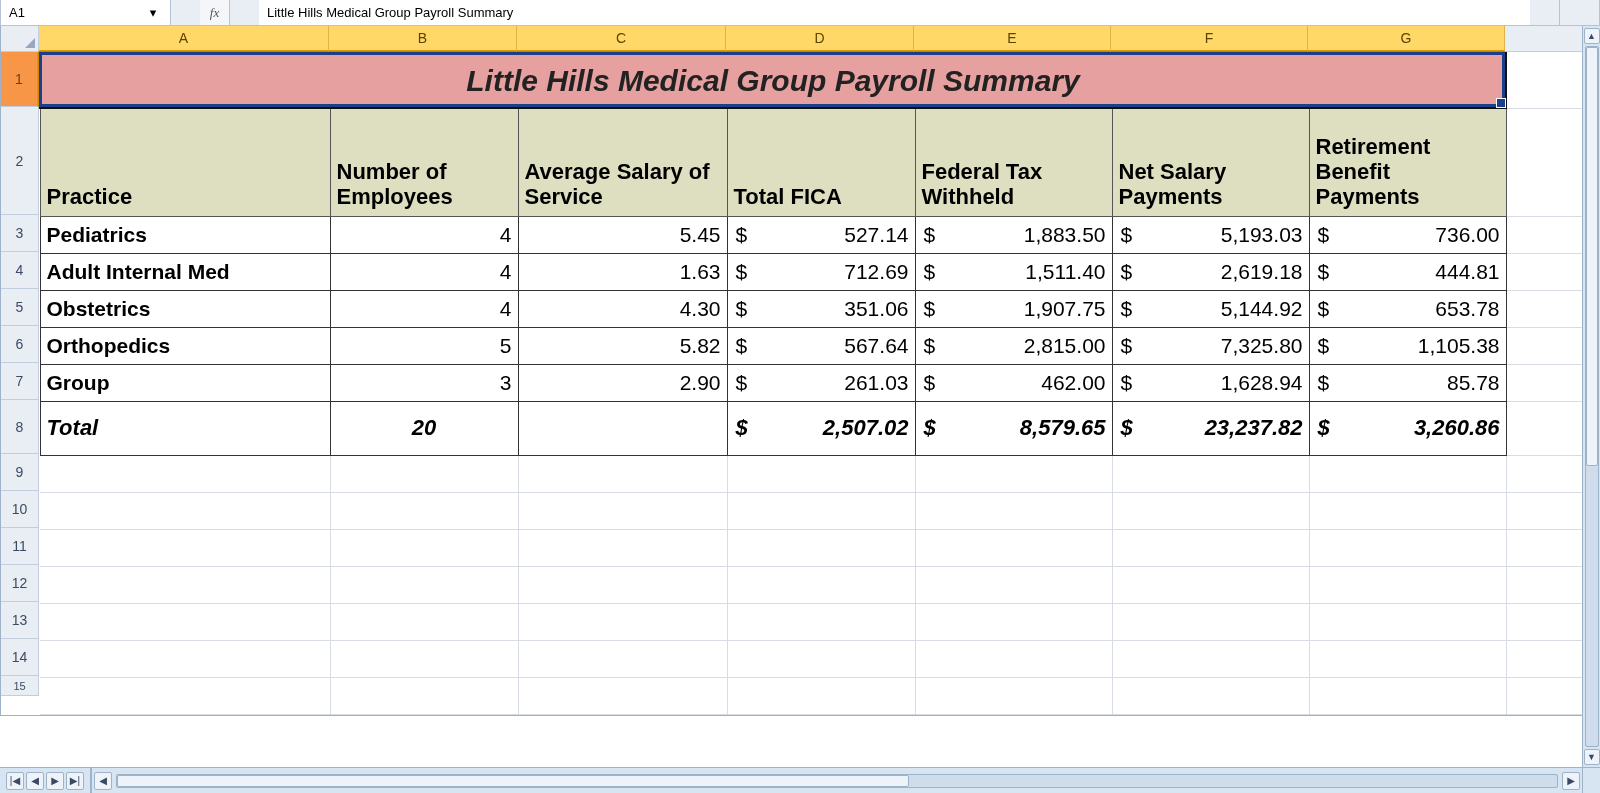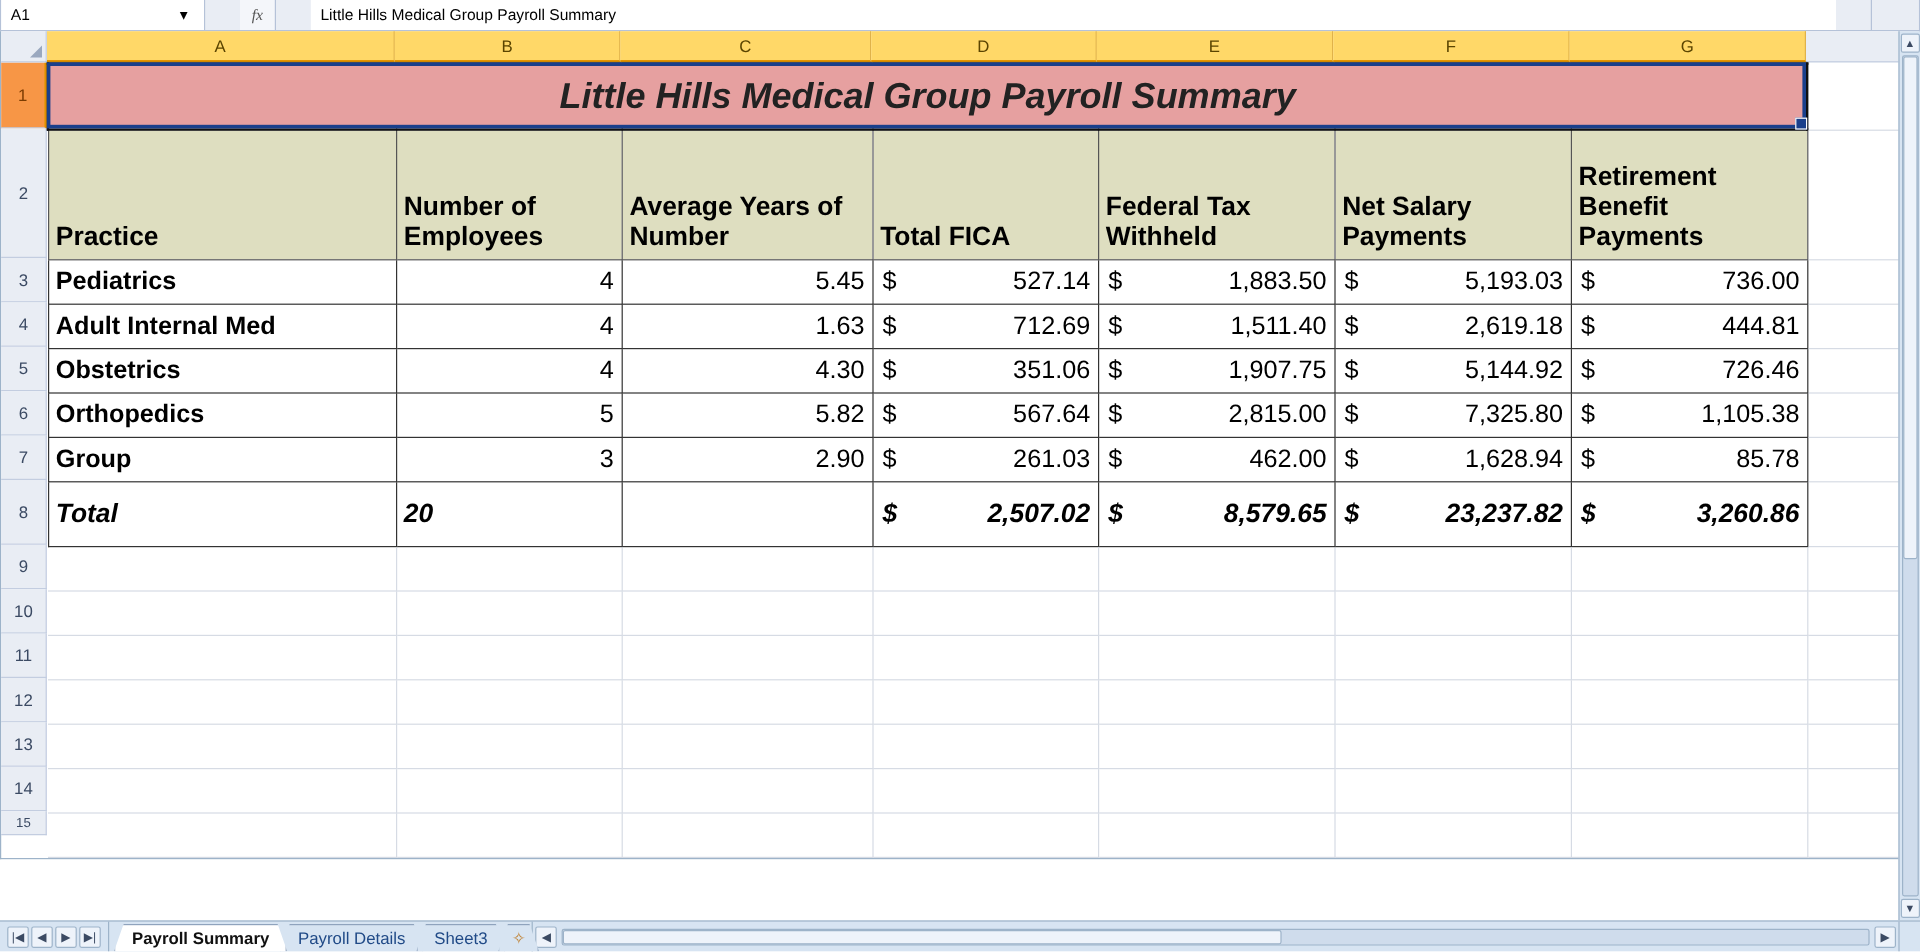--- a/index.html
+++ b/index.html
@@ -30,21 +30,21 @@
   .cells table{ border-collapse:collapse; width:100%; table-layout:fixed; }
   .cells col.cA{width:290px;} .cells col.cB{width:188px;} .cells col.cC{width:209px;} .cells col.cD{width:188px;} .cells col.cE{width:197px;} .cells col.cF{width:197px;} .cells col.cG{width:197px;} .cells col.cX{width:auto;}
   td{ border-right:1px solid #d6dbe4; border-bottom:1px solid #d6dbe4; height:37px; padding:0 6px; font-size:20px; vertical-align:middle; overflow:hidden; white-space:nowrap; }
   tr.r1 td.title{ height:55px; background:#e6a0a0; border:2px solid #111; text-align:center; font-family:Arial,sans-serif; font-size:30px; font-weight:bold; font-style:italic; color:#222; }
   tr.r2 td{ height:108px; background:#dedec0; border:1px solid #555; font-size:22px; font-weight:bold; vertical-align:bottom; padding:4px 6px 6px 6px; white-space:normal; line-height:1.15;}
   tr.data td{ border:1px solid #333; font-size:21px;}
   tr.data td.lbl{ font-weight:bold; text-align:left;}
   tr.data td.num{ text-align:right;}
   tr.total td{ height:54px; border:1px solid #333; font-size:22px; font-weight:bold; font-style:italic;}
   tr.total td.lbl{text-align:left;}
-  tr.total td.num{text-align:left;margin-left:40px;}
+  tr.total td.num{text-align:center;margin-left:40px;}
   td .money{ display:flex; justify-content:space-between; }
   td .money .sym{ padding-left:2px;}
   td .money .val{ text-align:right; }
   tr.empty td{ border:none; border-right:1px solid #d6dbe4; border-bottom:1px solid #d6dbe4; }
   tr.r1 td.blank, tr.r2 td.blank, tr.data td.blank, tr.total td.blank{ border:none; border-right:none; border-bottom:1px solid #d6dbe4; background:#fff;}
   
   .sel-outline{ position:absolute; left:0; top:0; width:1466px; height:55px; border:3px solid #1a3f8b; pointer-events:none; box-shadow:0 0 0 1px rgba(0,0,0,.1);}
   .sel-outline::after{content:"";position:absolute;right:-4px;bottom:-4px;width:8px;height:8px;background:#1a3f8b;border:1px solid #fff;}
   
   .bottom{ position:absolute; left:0; right:0; bottom:0; height:26px; display:flex; align-items:stretch; border-top:1px solid #9db3c9; background:#d7e4f2; font-size:13px;}
@@ -134,21 +134,21 @@
 
         <tbody>
               <tr class="r1">
           <td class="title" colspan="7">Little Hills Medical Group Payroll Summary</td>
           <td class="blank"></td>
         </tr>
 
         <tr class="r2">
           <td>Practice</td>
           <td>Number of Employees</td>
-          <td>Average Years of Number</td>
+          <td>Average Salary of Service</td>
           <td>Total FICA</td>
           <td>Federal Tax Withheld</td>
           <td>Net Salary Payments</td>
           <td>Retirement Benefit Payments</td>
           <td class="blank"></td>
         </tr>
 
         <tr class="data">
           <td class="lbl">Pediatrics</td>
           <td class="num">4</td>
@@ -227,21 +227,21 @@
                 </td>
           <td>
                   <span class="money">
                     <span class="sym">$</span>
                     <span class="val">5,144.92</span>
                   </span>
                 </td>
           <td>
                   <span class="money">
                     <span class="sym">$</span>
-                    <span class="val">726.46</span>
+                    <span class="val">653.78</span>
                   </span>
                 </td>
           <td class="blank"></td>
         </tr>
         <tr class="data">
           <td class="lbl">Orthopedics</td>
           <td class="num">5</td>
           <td class="num">5.82</td>
           <td>
                   <span class="money">
@@ -415,28 +415,20 @@
   <div class="btn">▼</div>
 </div>
 
 <div class="bottom">
   <div class="tab-nav">
     <button>|◀</button>
     <button>◀</button>
     <button>▶</button>
     <button>▶|</button>
   </div>
-  <div class="tabs">
-    <div class="tab active">Payroll Summary</div>
-    <div class="tab">Payroll Details</div>
-    <div class="tab">Sheet3</div>
-    <div class="tab newtab">
-          <span>✧</span>
-        </div>
-  </div>
   <div class="hscroll">
     <div class="btn">◀</div>
     <div class="track">
           <div class="thumb"></div>
         </div>
     <div class="btn">▶</div>
   </div>
   <div class="vtrack-wrap"></div>
 </div>
 

